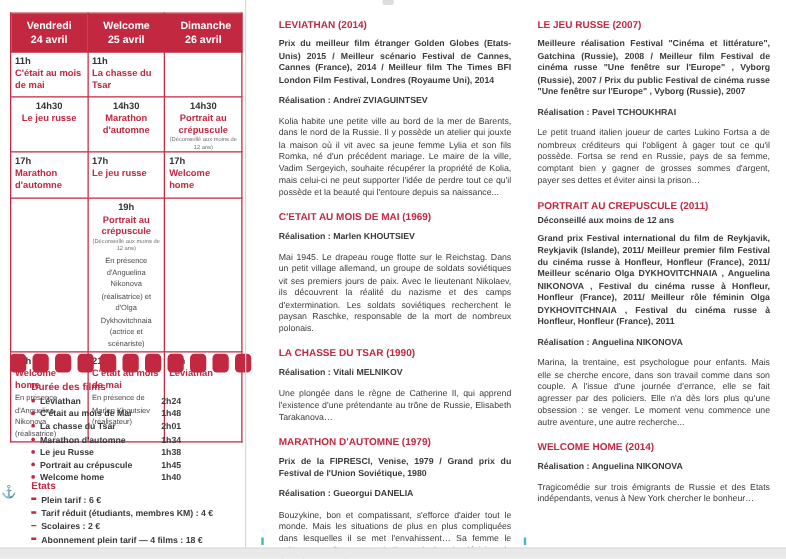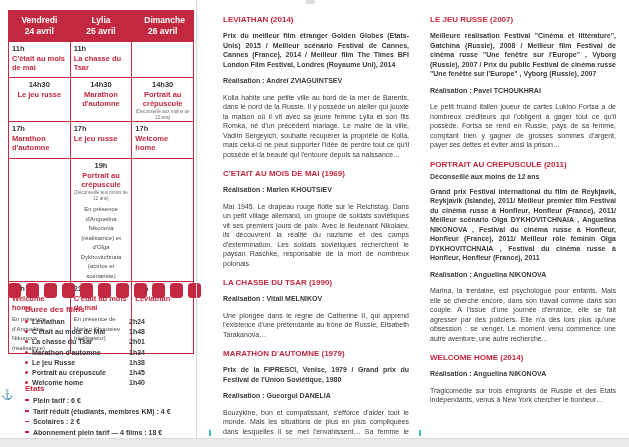--- a/index.html
+++ b/index.html
@@ -61,21 +61,21 @@
 <body>
 
 <table class="schedule">
   <tbody>
       <tr>
     <th>
       <div>Vendredi</div>
       <div>24 avril</div>
     </th>
     <th>
-      <div>Lylia</div>
+      <div>Welcome</div>
       <div>25 avril</div>
     </th>
     <th>
       <div>Dimanche</div>
       <div>26 avril</div>
     </th>
   </tr>
 
   <tr class="t-r1">
     <td>

